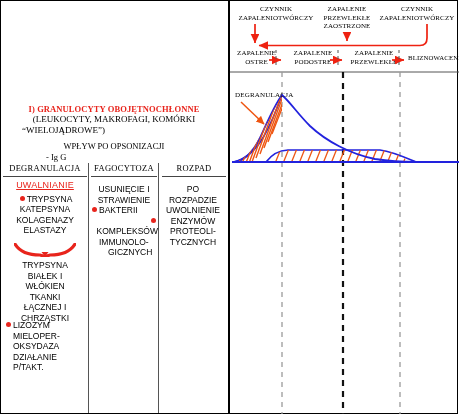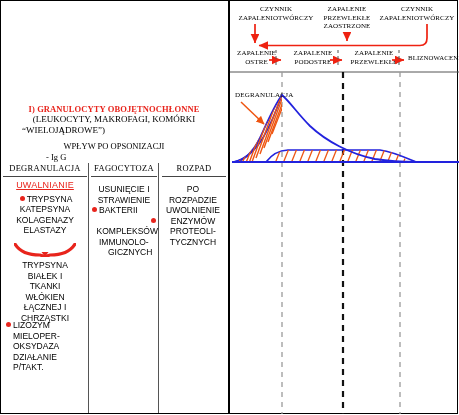--- a/index.html
+++ b/index.html
@@ -99,22 +99,22 @@
 </div>
 
 <svg class="abs" id="brace" viewBox="0 0 62 14">
   <path d="M1,1 C6,9 16,12 26,12 L31,13.5 L36,12 C46,12 56,9 61,1" fill="none" stroke="#e8241c" stroke-width="3.2" stroke-linecap="round"></path>
   <path d="M31,13.8 L27.5,9 L34.5,9 Z" fill="#e8241c"></path>
 </svg>
 
 <div class="cbody" id="hydro">
   <div>TRYPSYNA</div>
   <div>BIAŁEK I</div>
+  <div>WŁÓKIEN</div>
   <div>TKANKI</div>
-  <div>WŁÓKIEN</div>
   <div>ŁĄCZNEJ I</div>
   <div>CHRZĄSTKI</div>
 </div>
 
 <div class="cbody" id="lizo" style="text-align:left;">
   <div class="bul">
     <span class="dot"></span><span>LIZOZYM</span>
   </div>
   <div style="padding-left:9px;">MIELOPER-</div>
   <div style="padding-left:9px;">OKSYDAZA</div>

